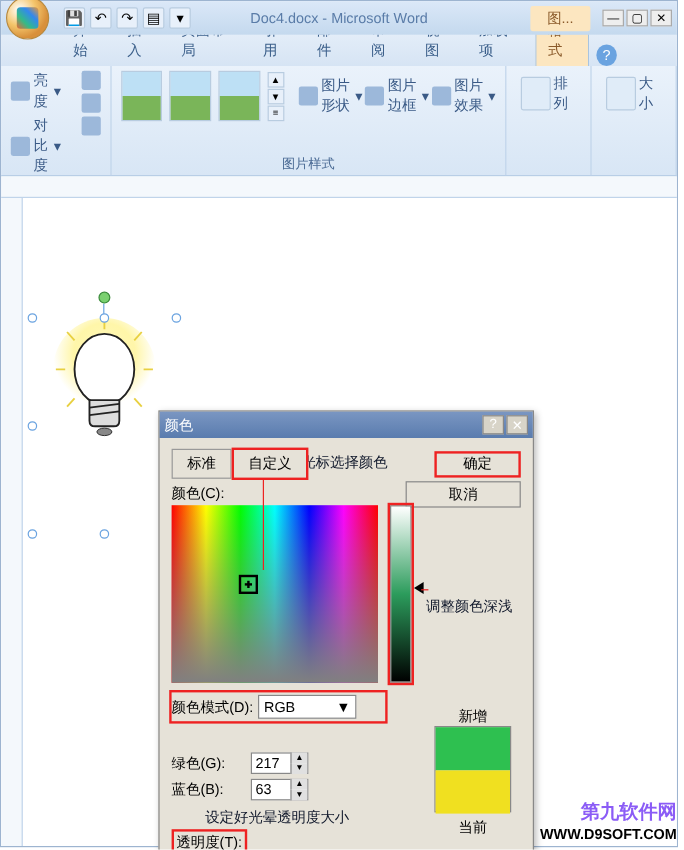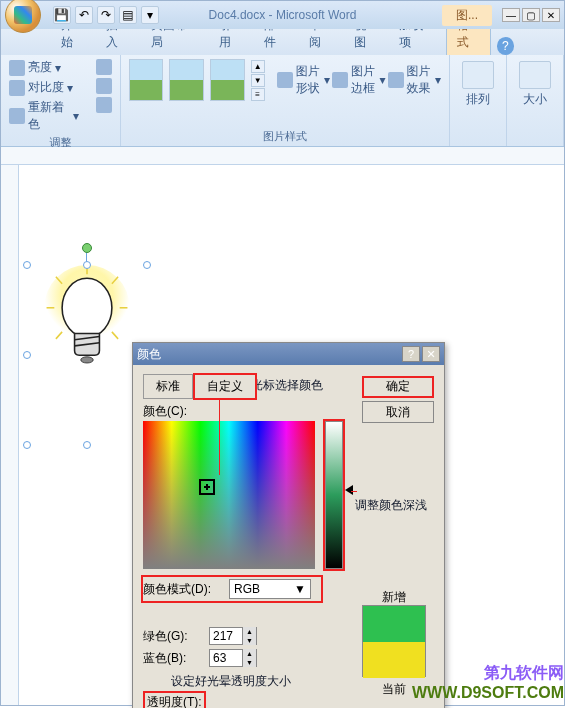--- a/index.html
+++ b/index.html
@@ -26,71 +26,71 @@
 .adjust-items{display:flex;gap:17px}
 .adjust-col{display:flex;flex-direction:column;gap:3px}
 .adjust-item{display:flex;align-items:center;gap:3px;color:#3a5a86;cursor:pointer}
 .small-icon{width:16px;height:16px;background:#9cb8da;border-radius:2px;flex-shrink:0}
 .style-gallery{display:flex;gap:6px;align-items:center}
 .style-thumb{width:48px;height:42px;border:1px solid #b8cce0;background:linear-gradient(#bde0f5 50%,#7ab559 50%);cursor:pointer}
 .style-nav{display:flex;flex-direction:column;gap:1px}
 .style-nav-btn{width:14px;height:13px;background:#e8f0fa;border:1px solid #b8cce0;display:flex;align-items:center;justify-content:center;font-size:8px;cursor:pointer}
 .pic-opts{display:flex;flex-direction:row;gap:2px;margin-left:6px}
 .pic-opt{display:flex;align-items:center;gap:3px;color:#3a5a86;cursor:pointer}
-.arr-btn{display:flex;flex-direction:column;align-items:center;gap:2px;cursor:pointer;color:#3a5a86;padding:2px 4px}
+.arr-btn{display:flex;flex-direction:row;align-items:center;gap:2px;cursor:pointer;color:#3a5a86;padding:2px 4px}
 .arr-icon{width:32px;height:28px;background:#e0ecf8;border:1px solid #b8cce0;border-radius:2px}
 .ruler{height:18px;background:#f4f8fc;border-bottom:1px solid #c0d4ea;position:relative}
 .doc-area{position:relative;height:540px;background:#fff}
 .ruler-v{position:absolute;left:0;top:0;width:18px;height:100%;background:#f4f8fc;border-right:1px solid #c0d4ea}
 .bulb-container{position:absolute;left:26px;top:100px;width:120px;height:180px}
 .bulb-glow{position:absolute;left:0;top:0;width:120px;height:140px}
 .sel-handle{position:absolute;width:8px;height:8px;background:#fff;border:1px solid #6aa3e0;border-radius:50%}
 .rot-handle{position:absolute;width:10px;height:10px;background:#7ad070;border:1px solid #3a8a3a;border-radius:50%;left:55px;top:-22px}
 .rot-line{position:absolute;width:1px;height:14px;background:#6aa3e0;left:59px;top:-12px}
 
 .color-dialog{position:absolute;left:131px;top:177px;width:313px;height:390px;background:#e6e2d8;border:1px solid #888;box-shadow:2px 2px 6px rgba(0,0,0,.3)}
 .dlg-title{height:22px;background:linear-gradient(#7a96c2,#5a7cae);color:#fff;display:flex;align-items:center;padding:0 4px}
 .dlg-title-btns{margin-left:auto;display:flex;gap:2px}
 .dlg-tbtn{width:18px;height:16px;background:#d8d4c8;border:1px solid #888;display:flex;align-items:center;justify-content:center;font-size:11px;cursor:pointer}
 .dlg-body{padding:8px 10px;position:relative;height:366px}
 .tabs-row{display:flex;align-items:center;gap:0}
 .dlg-tab{padding:3px 12px;background:#e6e2d8;border:1px solid #999;cursor:pointer;position:relative}
 .dlg-tab.active{border-bottom:1px solid #e6e2d8;z-index:1}
 .red-box{border:2px solid #e22 !important}
 .ok-btn{margin-left:auto;width:72px;height:22px;background:#e6e2d8;border:1px solid #888;cursor:pointer}
-.cancel-btn{position:absolute;right:10px;top:36px;width:72px;height:22px;background:#e6e2d8;border:1px solid #888;cursor:pointer}
+.cancel-btn{position:absolute;right:10px;top:36px;width:96px;height:22px;background:#e6e2d8;border:1px solid #888;cursor:pointer}
 .label-c{position:absolute;left:10px;top:38px}
 .color-field{position:absolute;left:10px;top:56px;width:172px;height:148px;background:linear-gradient(to bottom,transparent 0%,rgba(128,128,128,1) 100%),linear-gradient(to right,#f00,#ff0,#0f0,#0ff,#00f,#f0f,#f00)}
 .cursor-mark{position:absolute;left:56px;top:58px;width:16px;height:16px;border:2px solid #000}
 .cursor-mark::before,.cursor-mark::after{content:'';position:absolute;background:#000}
 .cursor-mark::before{width:2px;height:6px;left:5px;top:3px}
 .cursor-mark::after{width:6px;height:2px;left:3px;top:5px}
 .lightness-bar{position:absolute;left:192px;top:56px;width:18px;height:148px;background:linear-gradient(#fff,#2c9c5c 50%,#000);border:1px solid #888}
 .lightness-ptr{position:absolute;left:212px;top:120px;width:0;height:0;border-top:5px solid transparent;border-bottom:5px solid transparent;border-right:8px solid #000;cursor:pointer}
-.mode-row{position:absolute;left:10px;top:214px;display:flex;align-items:center;gap:18px}
+.mode-row{position:absolute;left:10px;top:214px;display:flex;align-items:center;gap:4px}
 .select-box{width:82px;height:20px;background:#fff;border:1px solid #888;display:flex;align-items:center;padding:0 4px;cursor:pointer;justify-content:space-between}
 .rgb-row{position:absolute;left:10px;display:flex;align-items:center;gap:6px}
 .spin-box{width:48px;height:18px;background:#fff;border:1px solid #888;display:flex;align-items:center}
 .spin-val{flex:1;padding:0 3px}
 .spin-btns{width:14px;display:flex;flex-direction:column}
 .spin-btn{height:9px;background:#e0e0e0;border-left:1px solid #888;font-size:7px;display:flex;align-items:center;justify-content:center;cursor:pointer}
 .preview-box{position:absolute;right:18px;top:240px;width:64px;height:72px;border:1px solid #888}
 .preview-new{height:36px;background:#2ec050}
 .preview-cur{height:36px;background:#f0e020}
 .preview-lbl-new{position:absolute;right:38px;top:224px}
 .preview-lbl-cur{position:absolute;right:38px;top:316px}
 .transp-row{position:absolute;left:10px;top:326px;display:flex;align-items:center;gap:6px}
 .red-box-transp{border:2px solid #e22;padding:1px 2px}
 .annot{position:absolute;color:#0f172a;font-size:12px}
 .annot-line{position:absolute;border-left:1px solid #e22}
 .lightness-red{position:absolute;border:2px solid #e22;left:190px;top:54px;width:22px;height:152px;pointer-events:none}
 .field-red{position:absolute;border:2px solid #e22;left:8px;top:210px;width:182px;height:28px;pointer-events:none}
 .watermark{position:absolute;right:6px;bottom:6px;text-align:right;font-weight:bold}
 .wm1{color:#8b5cf6;font-size:16px}
-.wm2{color:#4d7c0f;font-size:16px}
+.wm2{color:#000000;font-size:12px}
 </style>
 </head>
 <body>
 
 <div class="window">
   <div class="titlebar">
     <div class="office-btn">
         <div class="office-logo"></div>
       </div>
     <div class="qat">

